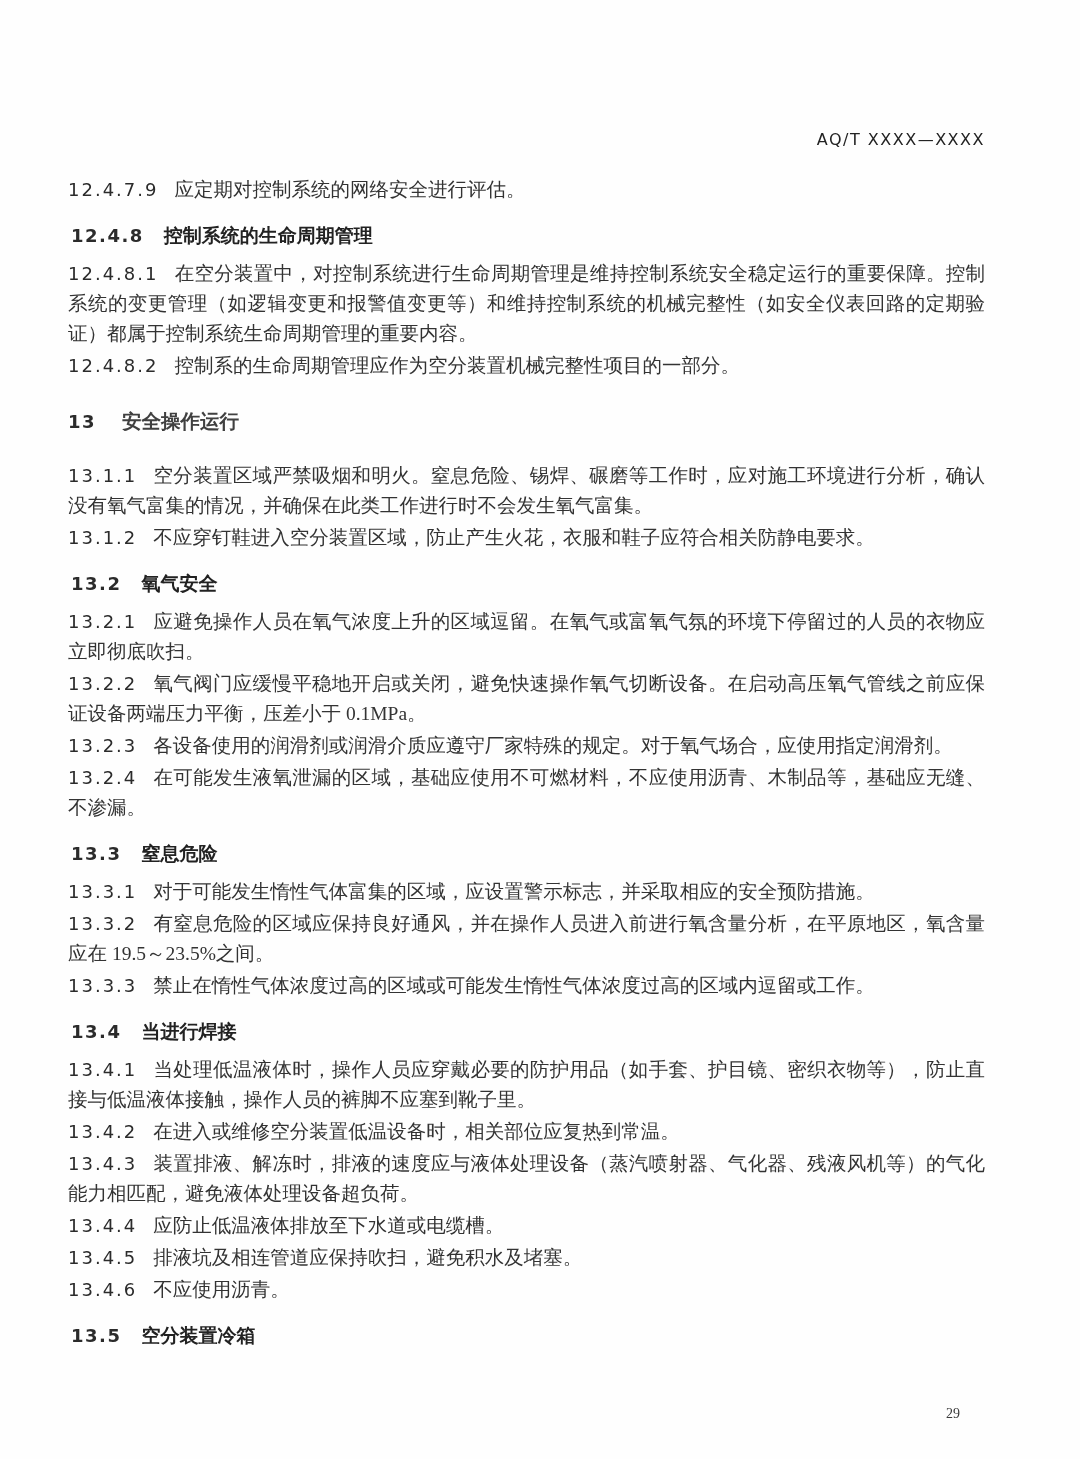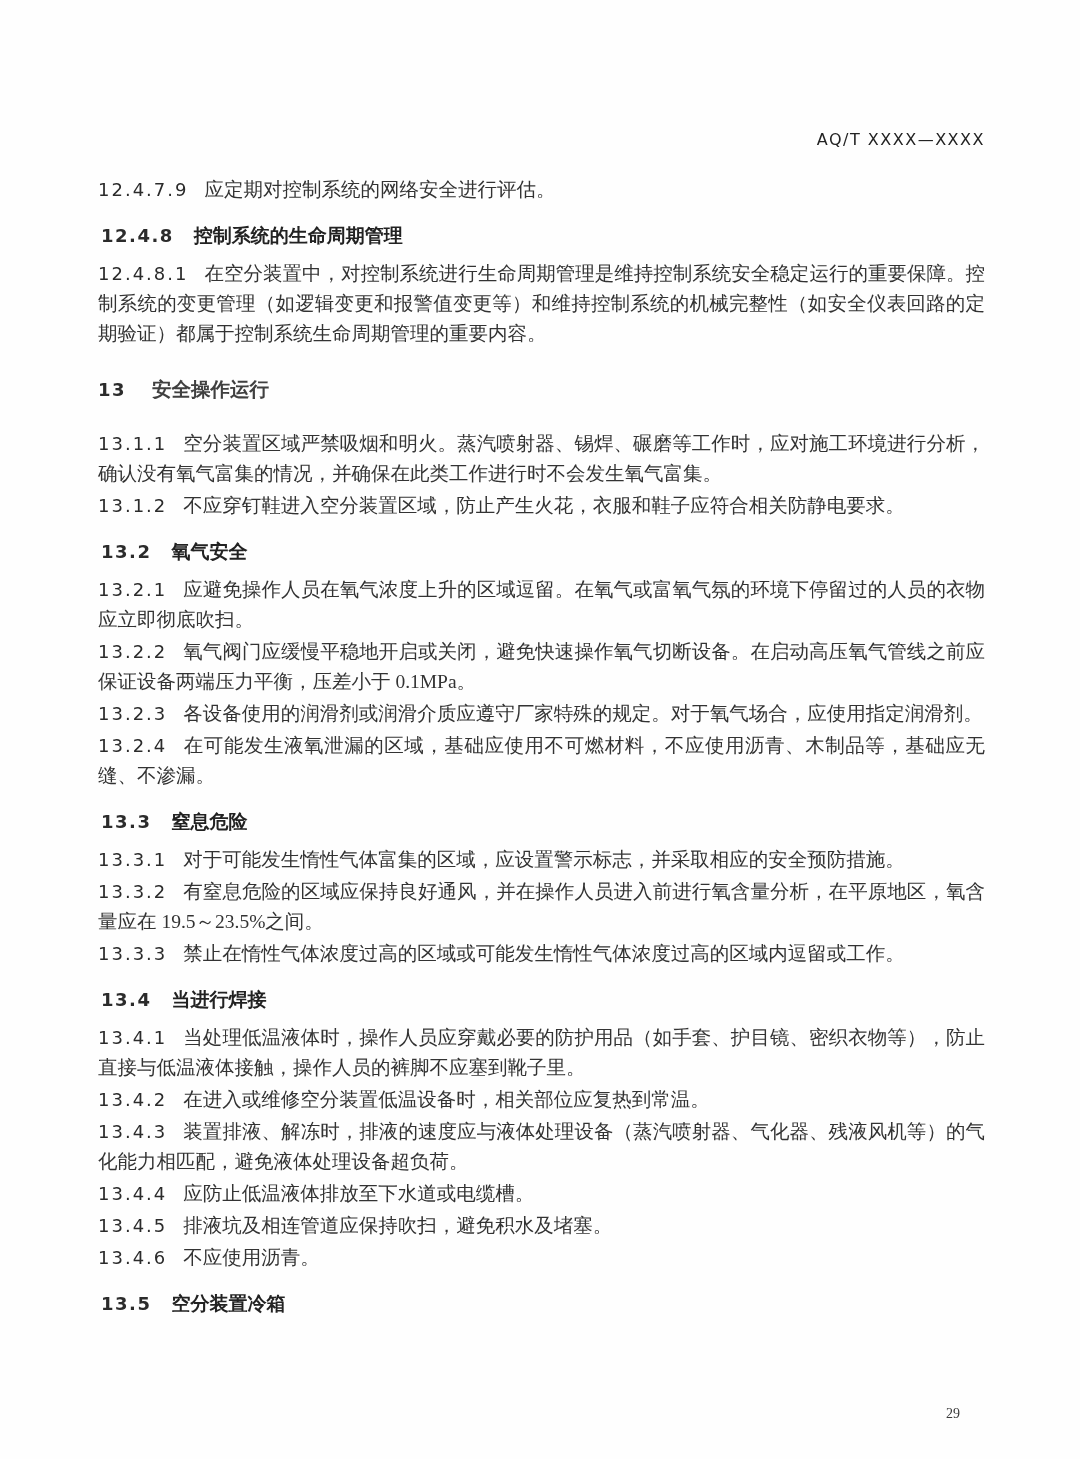--- a/index.html
+++ b/index.html
@@ -20,21 +20,21 @@
   .running-header {
     padding: 130px 95px 0 127px;
     text-align: right;
     font-family: "DejaVu Sans", "Liberation Sans", sans-serif;
     font-size: 16px;
     font-weight: 500;
     letter-spacing: 1.5px;
     color: #232323;
   }
   .content {
-    padding: 24px 95px 0 98px;
+    padding: 24px 95px 0 68px;
     font-family: "Liberation Serif", "DejaVu Serif", serif;
     font-size: 19.5px;
     line-height: 30px;
     color: #333333;
   }
   .block { margin: 0; }
   .block .num {
     font-family: "DejaVu Sans", "Liberation Sans", sans-serif;
     font-size: 18px;
     letter-spacing: 2px;
@@ -92,22 +92,23 @@
 <div class="page">
 
   <div class="running-header">
     <span>AQ/T XXXX—XXXX</span>
   </div>
 
   <main class="content" id="blocks">
       <div class="block clause"><span class="num">12.4.7.9</span><span class="txt">应定期对控制系统的网络安全进行评估。</span></div>
       <div class="block heading"><span class="num">12.4.8</span><span class="txt">控制系统的生命周期管理</span></div>
       <div class="block clause"><span class="num">12.4.8.1</span><span class="txt">在空分装置中，对控制系统进行生命周期管理是维持控制系统安全稳定运行的重要保障。控制系统的变更管理（如逻辑变更和报警值变更等）和维持控制系统的机械完整性（如安全仪表回路的定期验证）都属于控制系统生命周期管理的重要内容。</span></div>
+      <div class="block clause"><span class="num">12.4.8.2</span><span class="txt">控制系的生命周期管理应作为空分装置机械完整性项目的一部分。</span></div>
       <div class="block chapter"><span class="num">13</span><span class="txt">安全操作运行</span></div>
-      <div class="block clause"><span class="num">13.1.1</span><span class="txt">空分装置区域严禁吸烟和明火。蒸汽喷射器、锡焊、碾磨等工作时，应对施工环境进行分析，确认没有氧气富集的情况，并确保在此类工作进行时不会发生氧气富集。</span></div>
+      <div class="block clause"><span class="num">13.1.1</span><span class="txt">空分装置区域严禁吸烟和明火。窒息危险、锡焊、碾磨等工作时，应对施工环境进行分析，确认没有氧气富集的情况，并确保在此类工作进行时不会发生氧气富集。</span></div>
       <div class="block clause"><span class="num">13.1.2</span><span class="txt">不应穿钉鞋进入空分装置区域，防止产生火花，衣服和鞋子应符合相关防静电要求。</span></div>
       <div class="block heading"><span class="num">13.2</span><span class="txt">氧气安全</span></div>
       <div class="block clause"><span class="num">13.2.1</span><span class="txt">应避免操作人员在氧气浓度上升的区域逗留。在氧气或富氧气氛的环境下停留过的人员的衣物应立即彻底吹扫。</span></div>
       <div class="block clause"><span class="num">13.2.2</span><span class="txt">氧气阀门应缓慢平稳地开启或关闭，避免快速操作氧气切断设备。在启动高压氧气管线之前应保证设备两端压力平衡，压差小于 0.1MPa。</span></div>
       <div class="block clause"><span class="num">13.2.3</span><span class="txt">各设备使用的润滑剂或润滑介质应遵守厂家特殊的规定。对于氧气场合，应使用指定润滑剂。</span></div>
       <div class="block clause"><span class="num">13.2.4</span><span class="txt">在可能发生液氧泄漏的区域，基础应使用不可燃材料，不应使用沥青、木制品等，基础应无缝、不渗漏。</span></div>
       <div class="block heading"><span class="num">13.3</span><span class="txt">窒息危险</span></div>
       <div class="block clause"><span class="num">13.3.1</span><span class="txt">对于可能发生惰性气体富集的区域，应设置警示标志，并采取相应的安全预防措施。</span></div>
       <div class="block clause"><span class="num">13.3.2</span><span class="txt">有窒息危险的区域应保持良好通风，并在操作人员进入前进行氧含量分析，在平原地区，氧含量应在 19.5～23.5%之间。</span></div>
       <div class="block clause"><span class="num">13.3.3</span><span class="txt">禁止在惰性气体浓度过高的区域或可能发生惰性气体浓度过高的区域内逗留或工作。</span></div>

